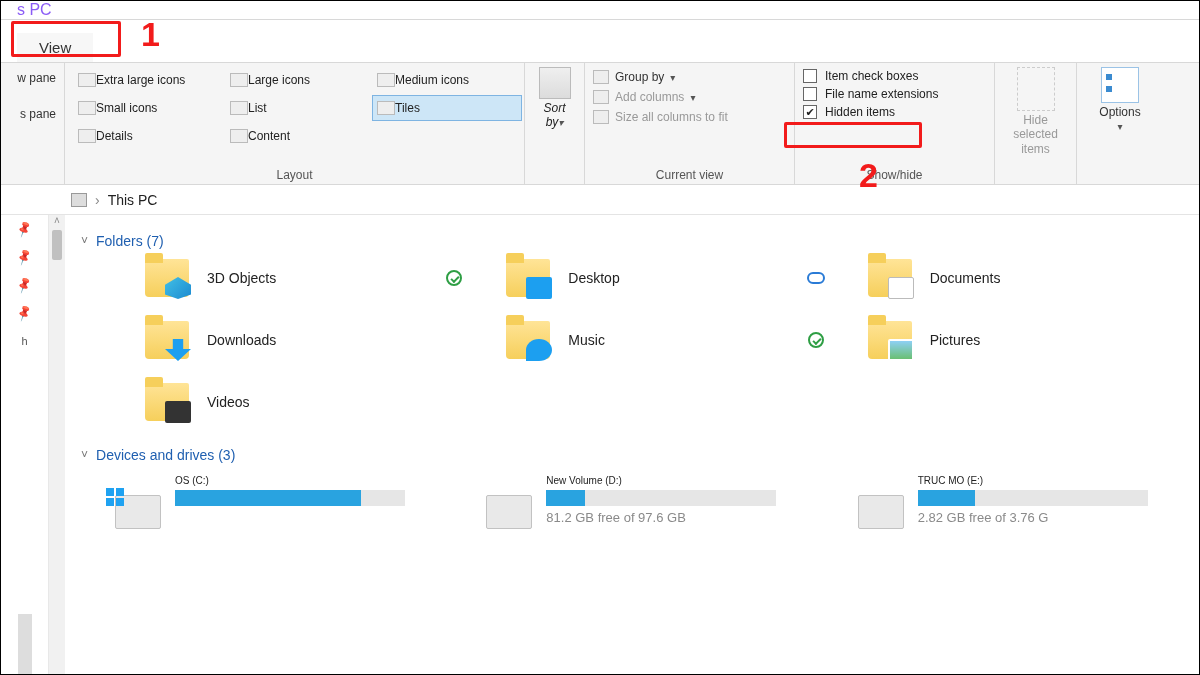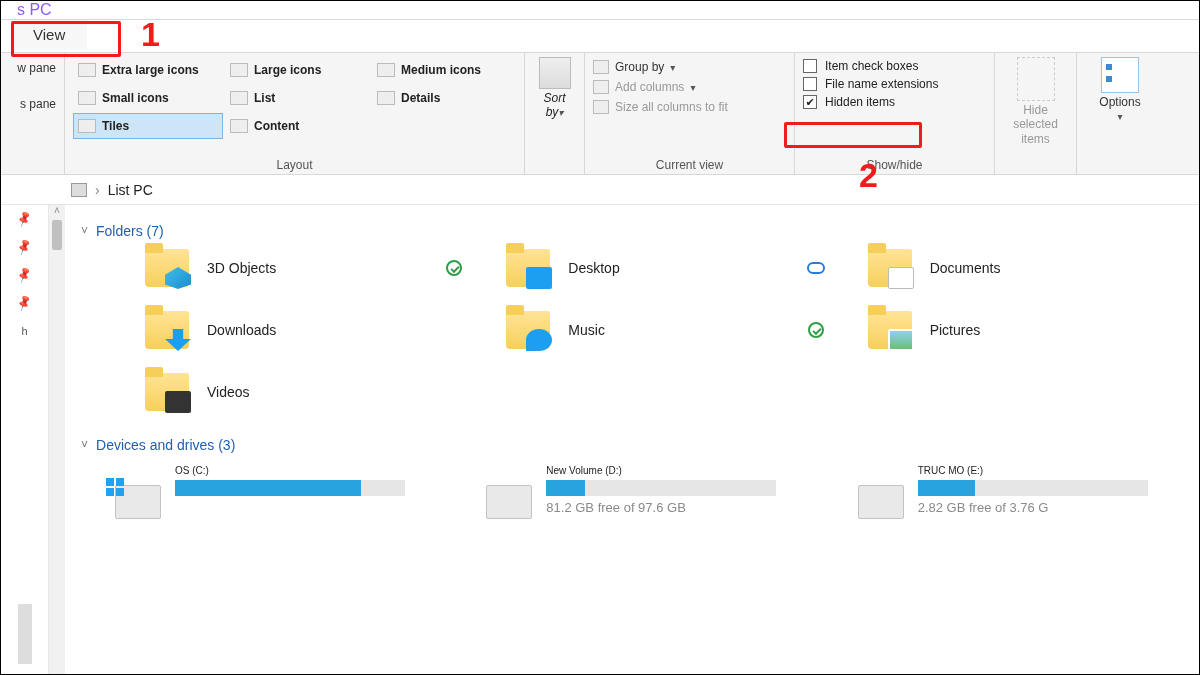--- a/index.html
+++ b/index.html
@@ -17,28 +17,27 @@
 
   
   .titlebar {
     height: 18px;
     padding-left: 16px;
     font-size: 16px;
     background: #fff;
     color: #8b5cf6;
   }
   .tabbar {
-    height: 34px;
+    height: 44px;
     background: #fff;
     border-top: 1px solid #d8d8d8;
     border-bottom: 1px solid #d8d8d8;
     display: flex;
-    align-items: flex-start;
+    align-items: flex-end;
     padding-left: 10px;
-    flex-direction: column;
   }
   .tab {
     padding: 6px 22px;
     font-size: 15px;
     color: #333;
     display: flex;
     align-items: center;
   }
   .tab-view { background: #f7f7f7; }
 
@@ -76,25 +75,23 @@
   .layout-group { width: 460px; }
   .layout-grid {
     display: grid;
     grid-template-columns: 150px 145px 150px;
     grid-auto-rows: 26px;
     gap: 2px;
   }
   .layout-item {
     display: flex;
     align-items: center;
-    gap: 6px;
     padding: 2px 4px;
     border: 1px solid transparent;
     font-size: 12px;
-    font-weight: bold;
   }
   .layout-item.selected {
     background: #cde6f7;
     border: 1px solid #7eb4e2;
   }
   .layout-icon {
     width: 18px; height: 14px;
     background: #eee;
     border: 1px solid #bbb;
     display: inline-block;
@@ -284,27 +281,27 @@
           <span>Medium icons</span>
         </div>
       <div class="layout-item">
           <span class="layout-icon"></span>
           <span>Small icons</span>
         </div>
       <div class="layout-item">
           <span class="layout-icon"></span>
           <span>List</span>
         </div>
+      <div class="layout-item selected">
+          <span class="layout-icon"></span>
+          <span>Tiles</span>
+        </div>
       <div class="layout-item">
           <span class="layout-icon"></span>
           <span>Details</span>
-        </div>
-      <div class="layout-item selected">
-          <span class="layout-icon"></span>
-          <span>Tiles</span>
         </div>
       <div class="layout-item">
           <span class="layout-icon"></span>
           <span>Content</span>
         </div>
     </div>
     <div class="ribbon-group-title">Layout</div>
   </div>
 
   <div class="ribbon-group sort-group">
@@ -369,21 +366,21 @@
       <span>Options</span><br>
       <span class="caret">▾</span>
     </div>
     <div></div>
   </div>
 </div>
 
 <div class="addrbar">
   <span class="pc-glyph"></span>
   <span class="chevsep">›</span>
-  <span>List PC</span>
+  <span>This PC</span>
 </div>
 
 <div class="main">
   <div class="sidebar">
     <span class="pin">📌</span>
     <span class="pin">📌</span>
     <span class="pin">📌</span>
     <span class="pin">📌</span>
     <span style="font-size:11px;color:#555">h</span>
     <div class="sidebar-dummy"></div>

